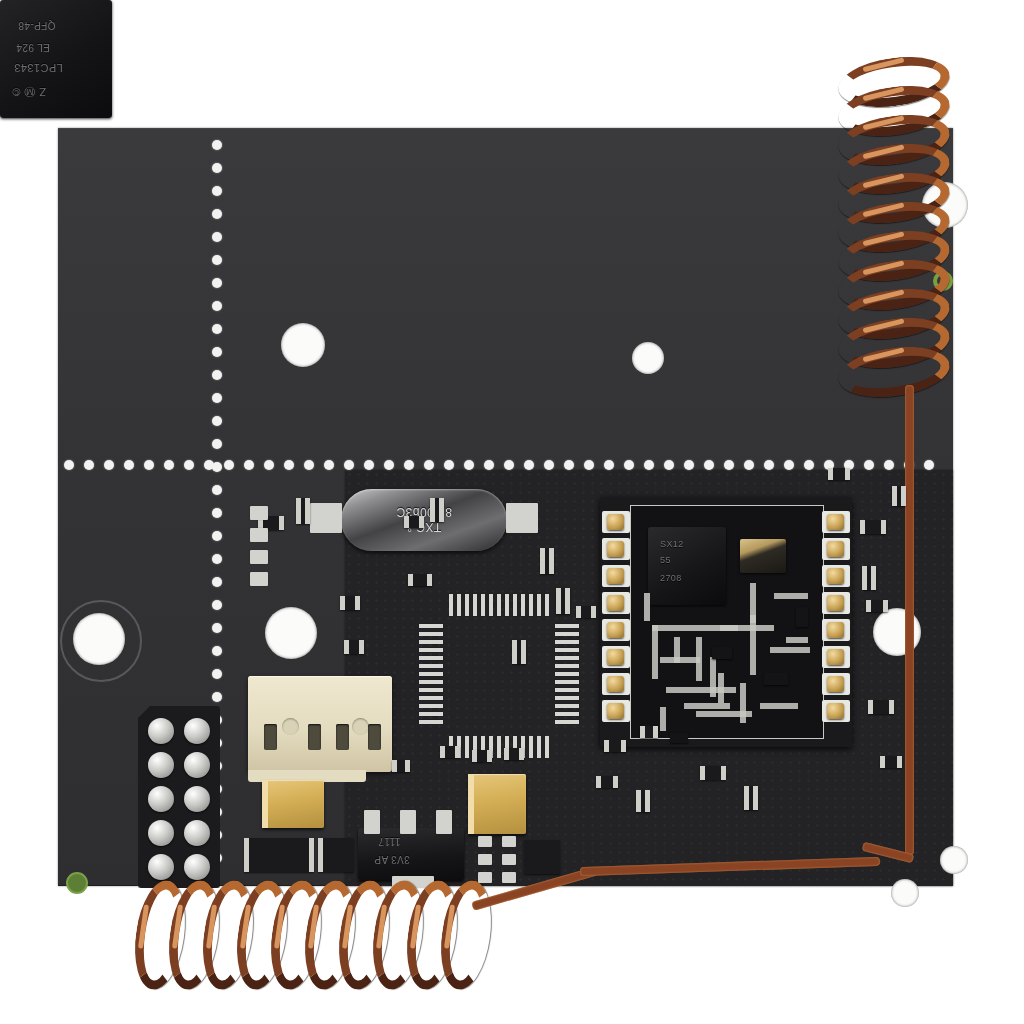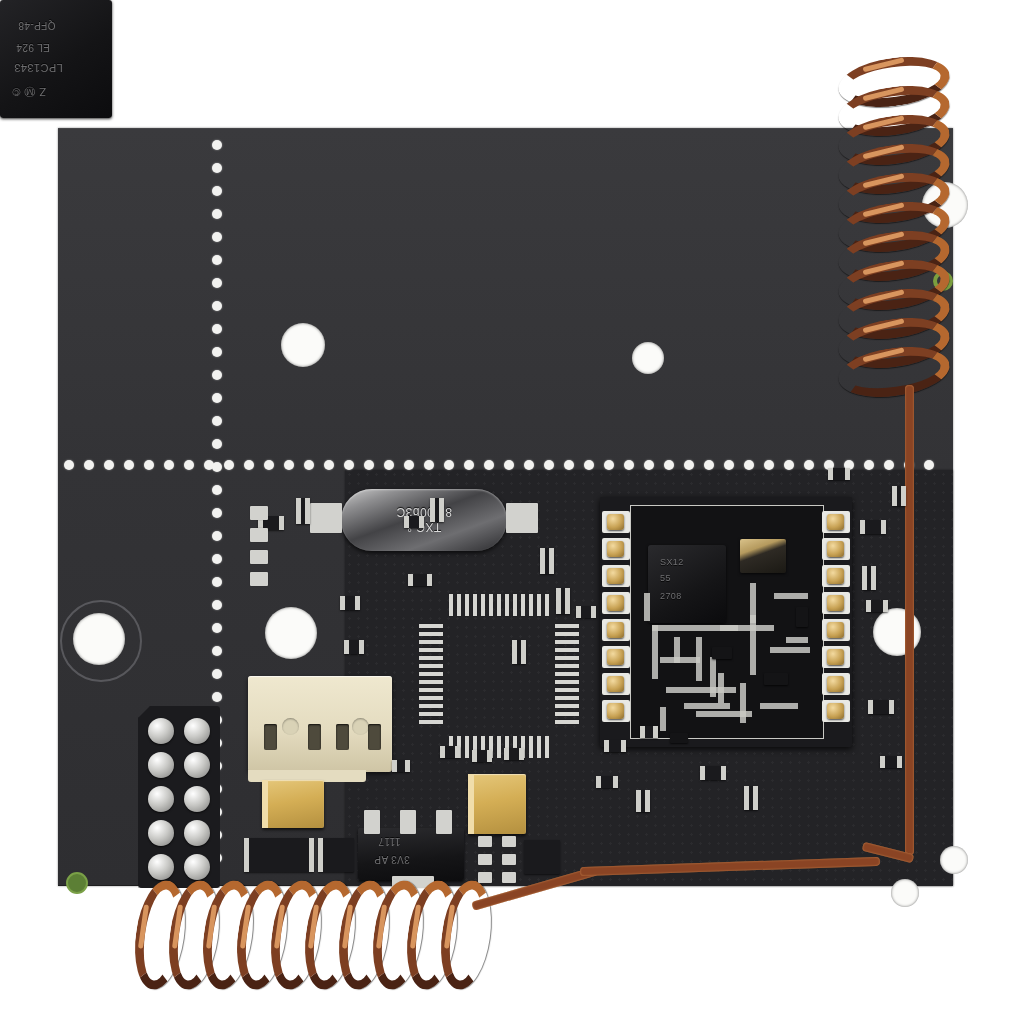--- a/index.html
+++ b/index.html
@@ -363,21 +363,21 @@
       <div class="pin" style="width: 24px; height: 4px; margin-bottom: 4px;"></div>
       <div class="pin" style="width: 24px; height: 4px; margin-bottom: 4px;"></div>
       <div class="pin" style="width: 24px; height: 4px; margin-bottom: 4px;"></div>
       <div class="pin" style="width: 24px; height: 4px; margin-bottom: 4px;"></div>
       <div class="pin" style="width: 24px; height: 4px; margin-bottom: 4px;"></div>
     </div>
 
   <div class="rfmod" style="left:600px;top:497px;width:252px;height:250px;">
     <div class="rf-inner" style="left:30px;top:8px;width:192px;height:232px;"></div>
 
-    <div class="rf-chip" style="left:48px;top:48px;width:78px;height:78px;">
+    <div class="rf-chip" style="left:48px;top:30px;width:78px;height:78px;">
       <div class="chiptext" style="left:12px;top:12px;font-size:9px;">SX12</div>
       <div class="chiptext" style="left:12px;top:28px;font-size:9px;">55</div>
       <div class="chiptext" style="left:12px;top:46px;font-size:9px;">2708</div>
     </div>
 
     <div class="rf-xtal" style="left:140px;top:42px;width:46px;height:34px;"></div>
 
     <div id="rf-pads-left" style="position:absolute;left:2px;top:14px;">
         <div style="position: absolute; left: 0px; top: 0px; width: 28px; height: 22px; background: rgb(233, 233, 228); border-radius: 2px;">
           <div style="position: absolute; left: 5px; top: 3px; width: 17px; height: 16px; border-radius: 3px; background: radial-gradient(circle at 35% 30%, rgb(243, 218, 160) 0%, rgb(200, 162, 84) 55%, rgb(138, 106, 43) 100%); box-shadow: rgba(0, 0, 0, 0.7) 0px 1px 2px;"></div>

